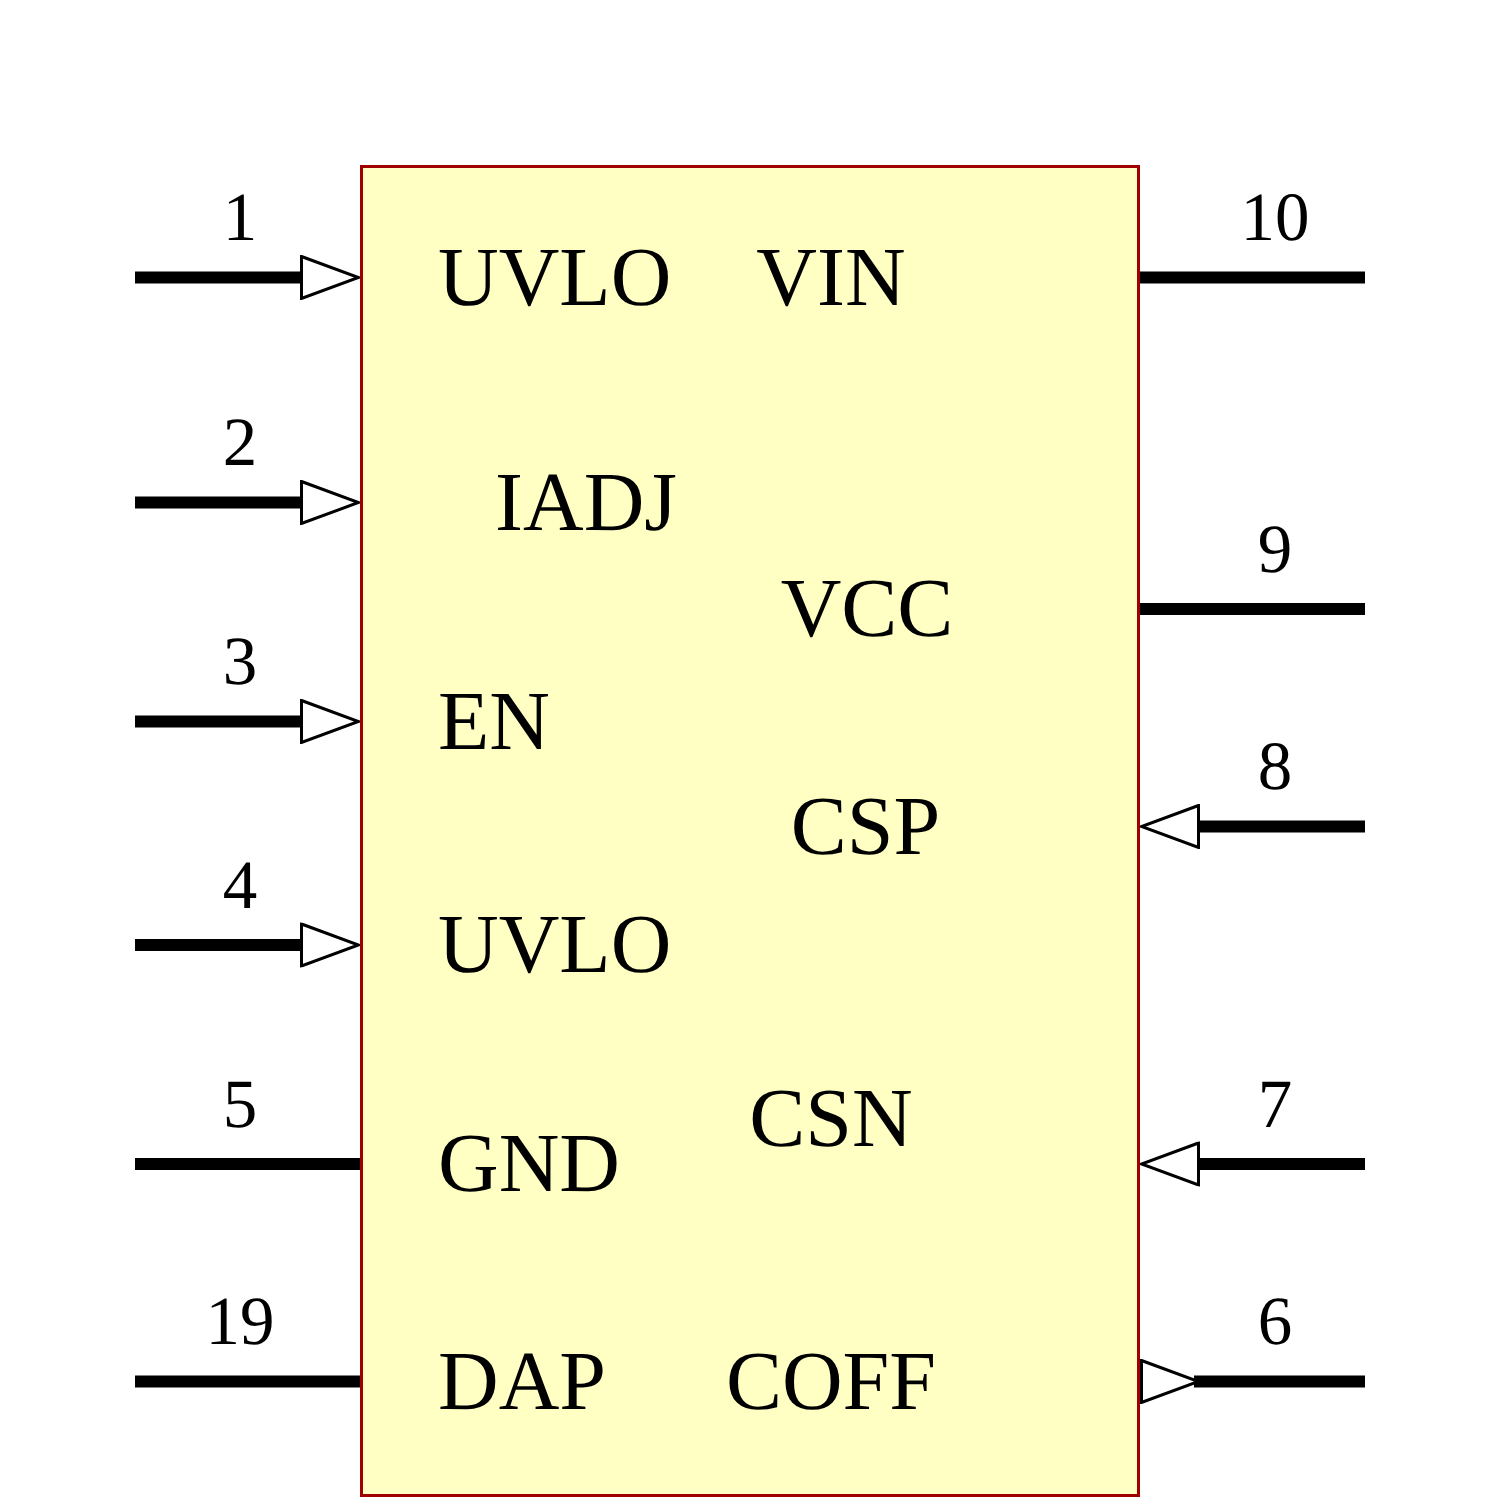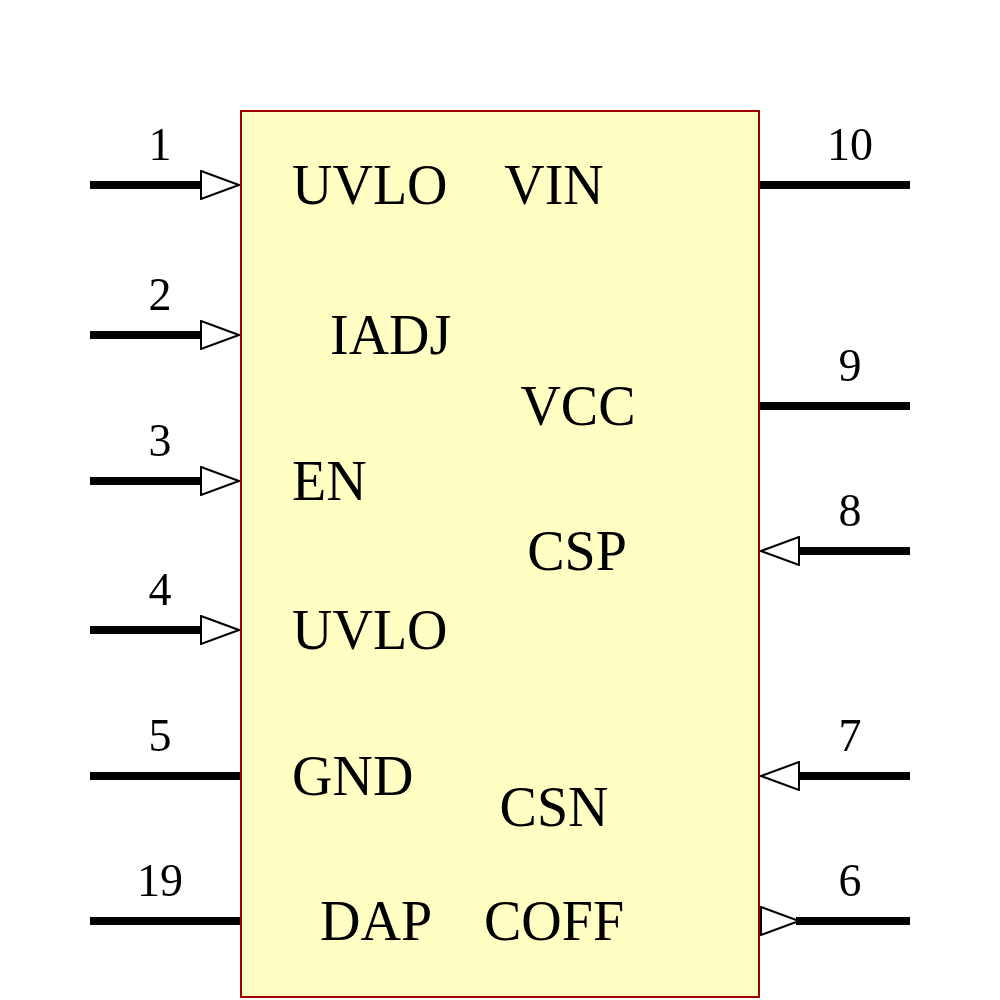--- a/index.html
+++ b/index.html
@@ -69,39 +69,39 @@
       <div class="pin-arrow" style="left: 200px; top: 615px; width: 40px; height: 30px;"><svg width="40" height="30" viewBox="0 0 40 30">
           <polygon points="1,1 39,15 1,29" fill="#ffffff" stroke="#000000" stroke-width="2" stroke-linejoin="miter"></polygon>
         </svg></div>
       <div class="pin-number" style="top: 564px; left: 95px; width: 130px;">4</div>
       <div class="pin-label" style="top: 603px; left: 292px;">UVLO</div>
       <div class="pin-line" style="left: 90px; top: 772px; width: 150px; height: 8px; background: rgb(0, 0, 0);"></div>
       <div class="pin-number" style="top: 710px; left: 95px; width: 130px;">5</div>
       <div class="pin-label" style="top: 749px; left: 292px;">GND</div>
       <div class="pin-line" style="left: 90px; top: 917px; width: 150px; height: 8px; background: rgb(0, 0, 0);"></div>
       <div class="pin-number" style="top: 855px; left: 95px; width: 130px;">19</div>
-      <div class="pin-label" style="top: 894px; left: 292px; margin-left: 28px;">DAP</div>
+      <div class="pin-label" style="top: 894px; left: 292px;">DAP</div>
       <div class="pin-line" style="left: 760px; top: 181px; width: 150px; height: 8px; background: rgb(0, 0, 0);"></div>
       <div class="pin-number" style="top: 119px; left: 785px; width: 130px;">10</div>
       <div class="pin-label right" style="top: 158px; left: 400px; width: 308px;">VIN</div>
       <div class="pin-line" style="left: 760px; top: 402px; width: 150px; height: 8px; background: rgb(0, 0, 0);"></div>
       <div class="pin-number" style="top: 340px; left: 785px; width: 130px;">9</div>
       <div class="pin-label right" style="top: 379px; left: 424px; width: 308px;">VCC</div>
       <div class="pin-line" style="left: 796px; top: 547px; width: 114px; height: 8px; background: rgb(0, 0, 0);"></div>
       <div class="pin-arrow" style="left: 760px; top: 536px; width: 40px; height: 30px;"><svg width="40" height="30" viewBox="0 0 40 30">
           <polygon points="39,1 1,15 39,29" fill="#ffffff" stroke="#000000" stroke-width="2" stroke-linejoin="miter"></polygon>
         </svg></div>
       <div class="pin-number" style="top: 485px; left: 785px; width: 130px;">8</div>
       <div class="pin-label right" style="top: 524px; left: 423px; width: 308px;">CSP</div>
       <div class="pin-line" style="left: 796px; top: 772px; width: 114px; height: 8px; background: rgb(0, 0, 0);"></div>
       <div class="pin-arrow" style="left: 760px; top: 761px; width: 40px; height: 30px;"><svg width="40" height="30" viewBox="0 0 40 30">
           <polygon points="39,1 1,15 39,29" fill="#ffffff" stroke="#000000" stroke-width="2" stroke-linejoin="miter"></polygon>
         </svg></div>
       <div class="pin-number" style="top: 710px; left: 785px; width: 130px;">7</div>
-      <div class="pin-label right" style="top: 780px; left: 400px; width: 308px;">CSN</div>
+      <div class="pin-label right" style="top: 719px; left: 400px; width: 308px;">CSN</div>
       <div class="pin-line" style="left: 796px; top: 917px; width: 114px; height: 8px; background: rgb(0, 0, 0);"></div>
       <div class="pin-arrow" style="left: 760px; top: 906px; width: 40px; height: 30px;"><svg width="40" height="30" viewBox="0 0 40 30">
           <polygon points="1,1 39,15 1,29" fill="#ffffff" stroke="#000000" stroke-width="2" stroke-linejoin="miter"></polygon>
         </svg></div>
       <div class="pin-number" style="top: 855px; left: 785px; width: 130px;">6</div>
       <div class="pin-label right" style="top: 894px; left: 400px; width: 308px;">COFF</div>
     </div>
 </div>
 
 </body></html>

